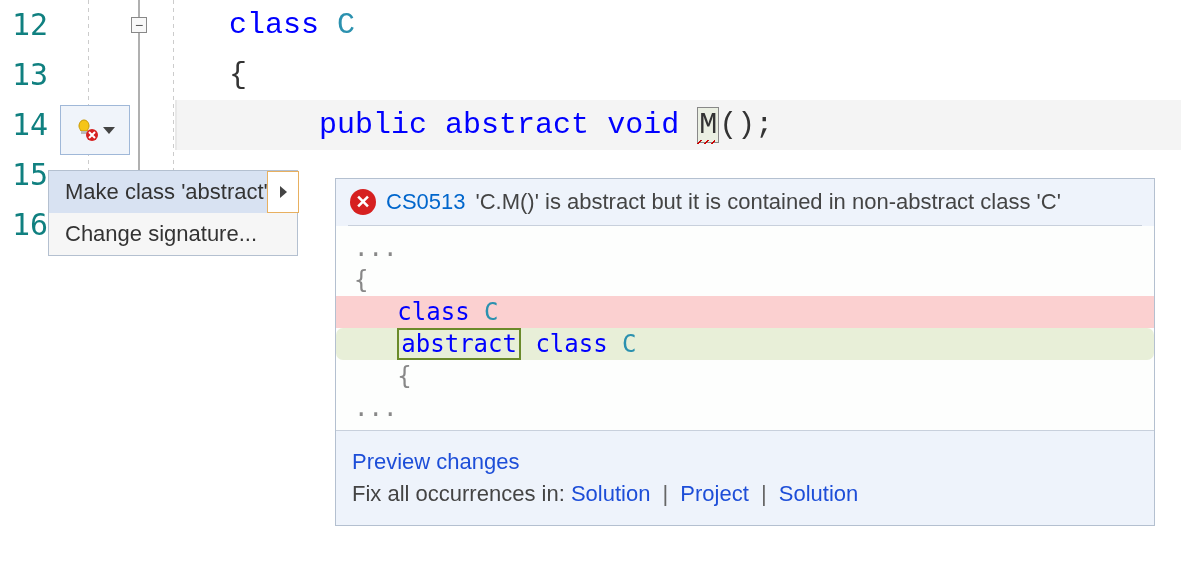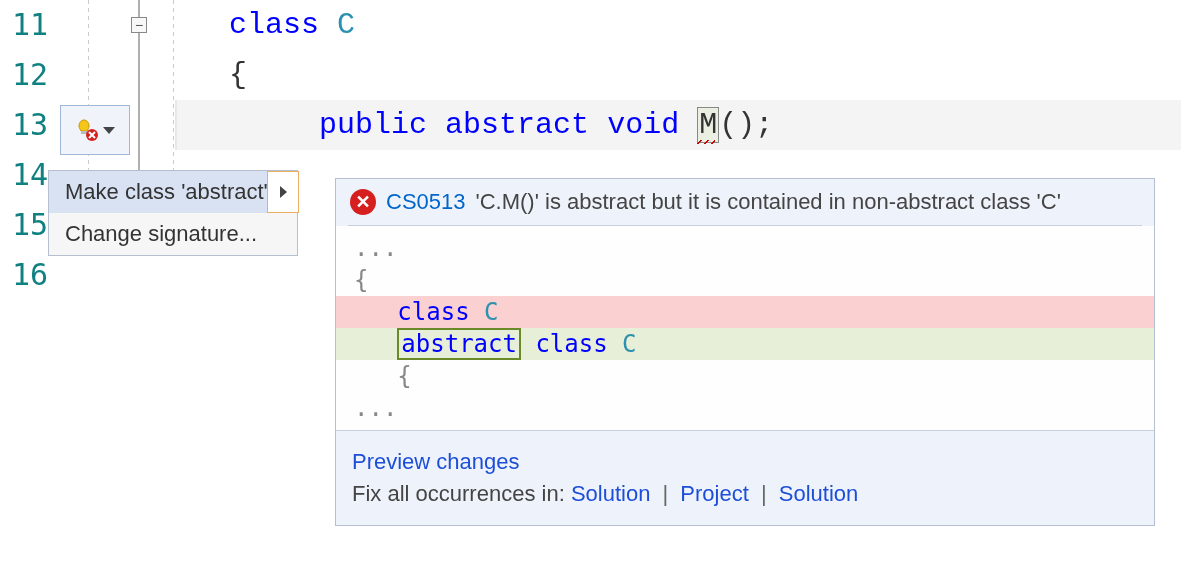--- a/index.html
+++ b/index.html
@@ -238,21 +238,21 @@
       font-size: 24px;
     }
     
     .preview-code-line {
       padding: 2px 18px;
       white-space: pre;
       color: #888;
     }
     
     .diff-remove { background: #fbd0d0; }
-    .diff-add { background: #e8efd8; }
+    .diff-add { background: #e8efd8; border-radius: 7px; }
     
     .abstract-box {
       border: 2px solid #6a8a2a;
       padding: 0 2px;
       color: #0000ff;
     }
     
     .preview-footer {
       padding: 12px 16px;
       font-size: 22px;
@@ -261,21 +261,20 @@
     
     .link { color: #1d4ed8; cursor: pointer; }
     .sep { color: #666; margin: 0 6px; }
     .footer-line { margin: 6px 0; color: #444; }
   </style>
 </head>
 <body>
 
 <div class="editor">
   <div class="gutter">
-    <div class="line-number">11</div>
     <div class="line-number">12</div>
     <div class="line-number">13</div>
     <div class="line-number">14</div>
     <div class="line-number">15</div>
     <div class="line-number">16</div>
   </div>
 
   <div class="fold-column">
     <div class="fold-line"></div>
     <div class="fold-box">−</div>

